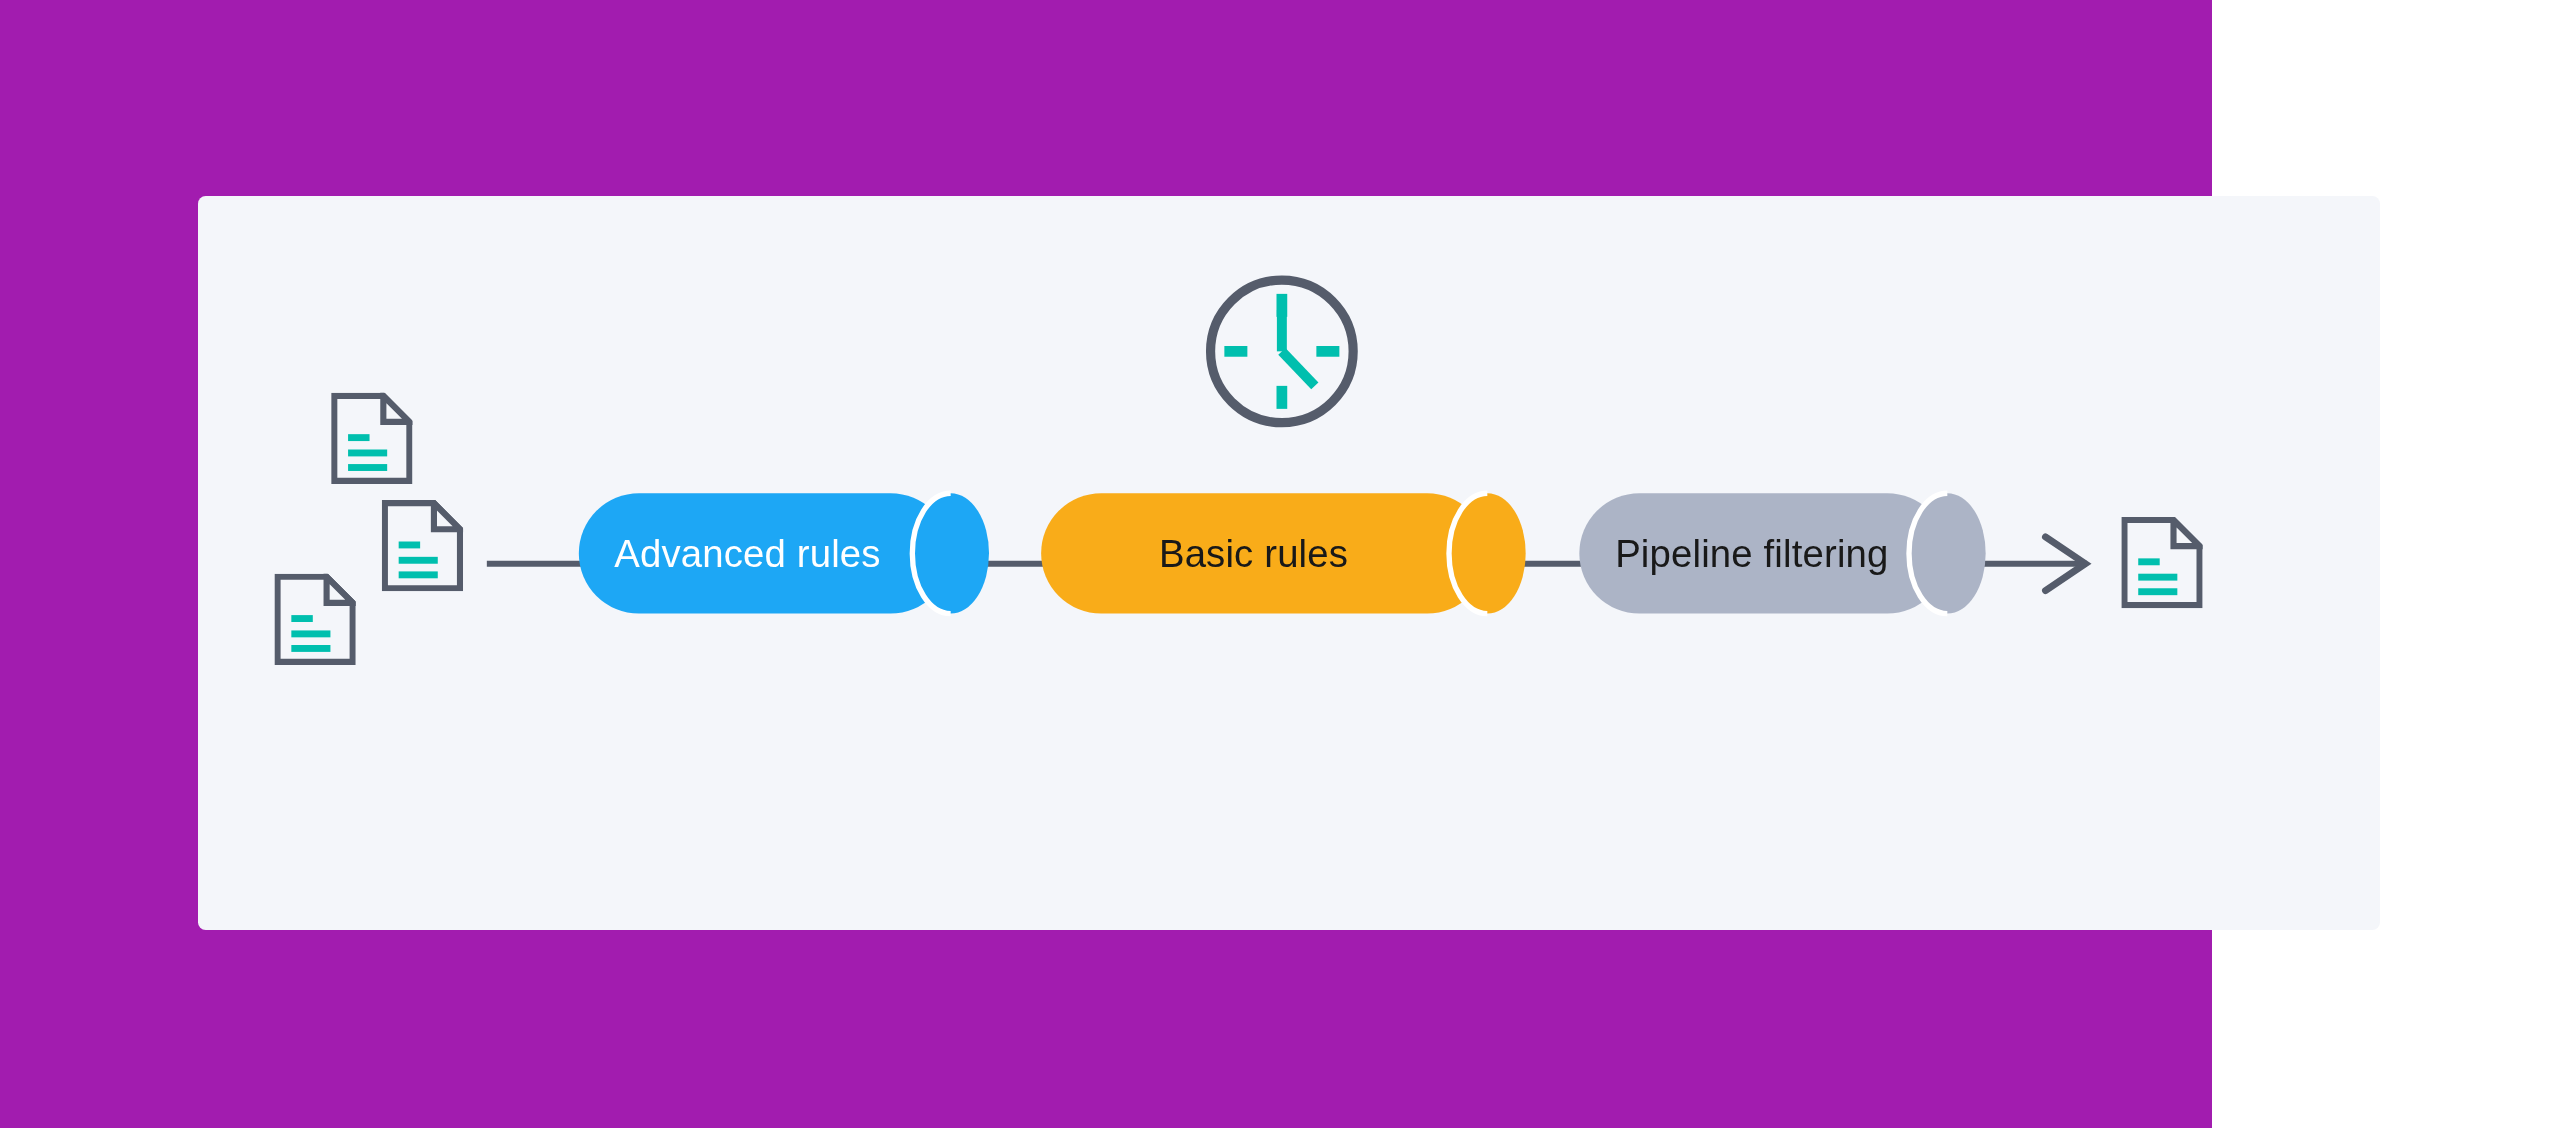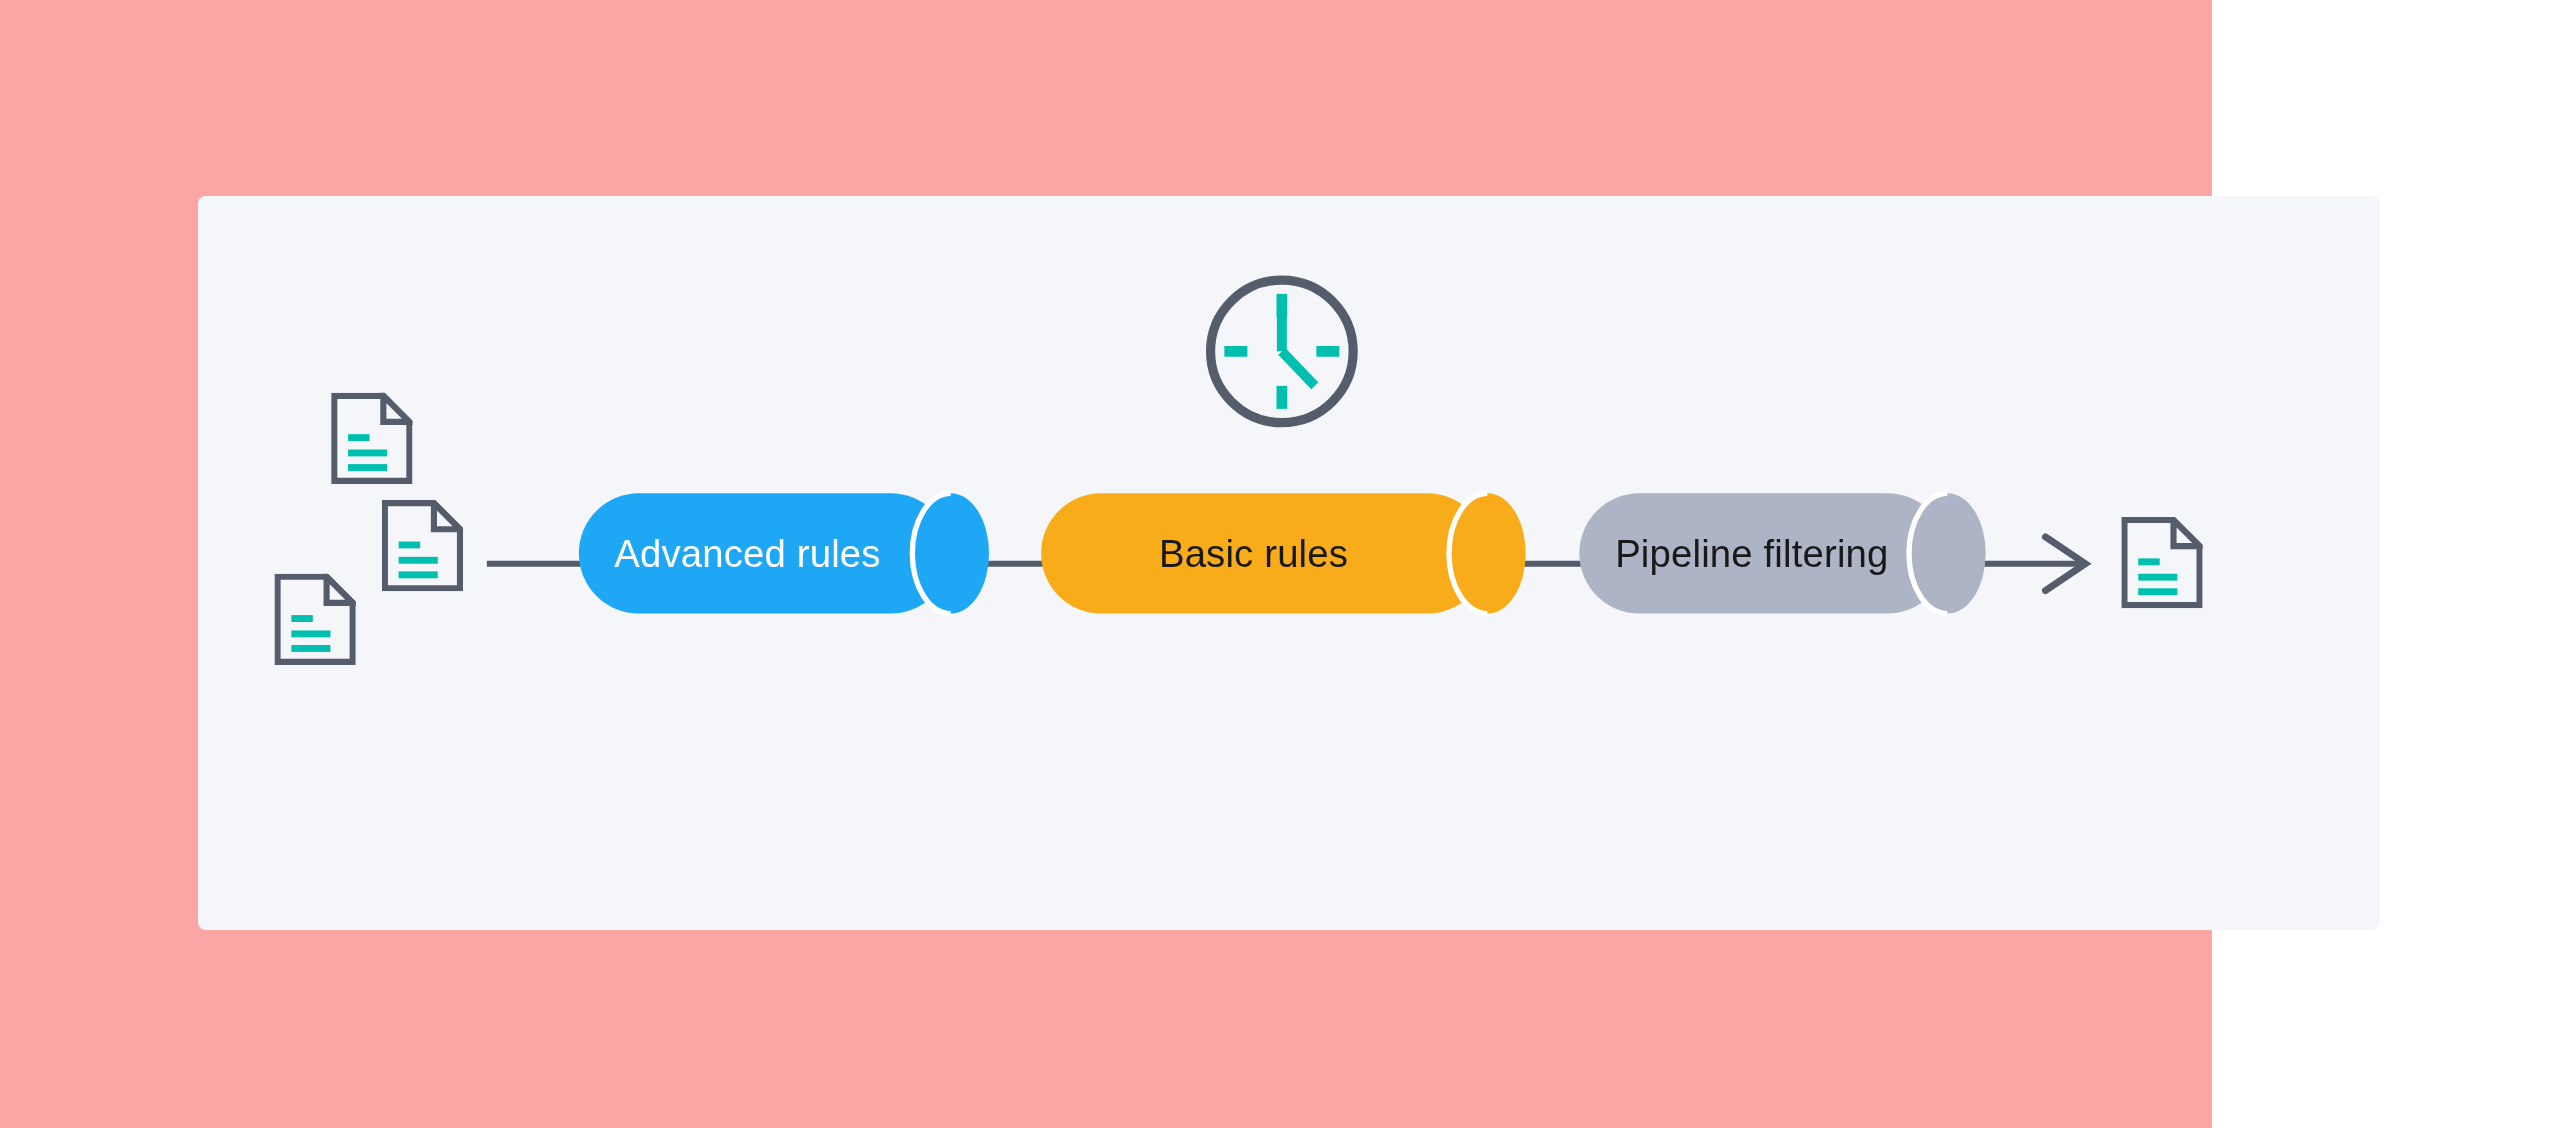--- a/index.html
+++ b/index.html
@@ -13,21 +13,21 @@
     height: 1129px;
     font-family: "Liberation Sans", sans-serif;
     overflow: hidden;
     position: relative;
   }
   #stage {
     position: absolute;
     left: 0; top: 0;
     width: 2212px;
     height: 1129px;
-    background: #fca5a5;
+    background: #a21caf;
   }
   #panel {
     position: absolute;
     left: 198px;
     top: 196px;
     width: 2182px;
     height: 734px;
     background: #f4f6fa;
     border-radius: 7.7px;
   }

